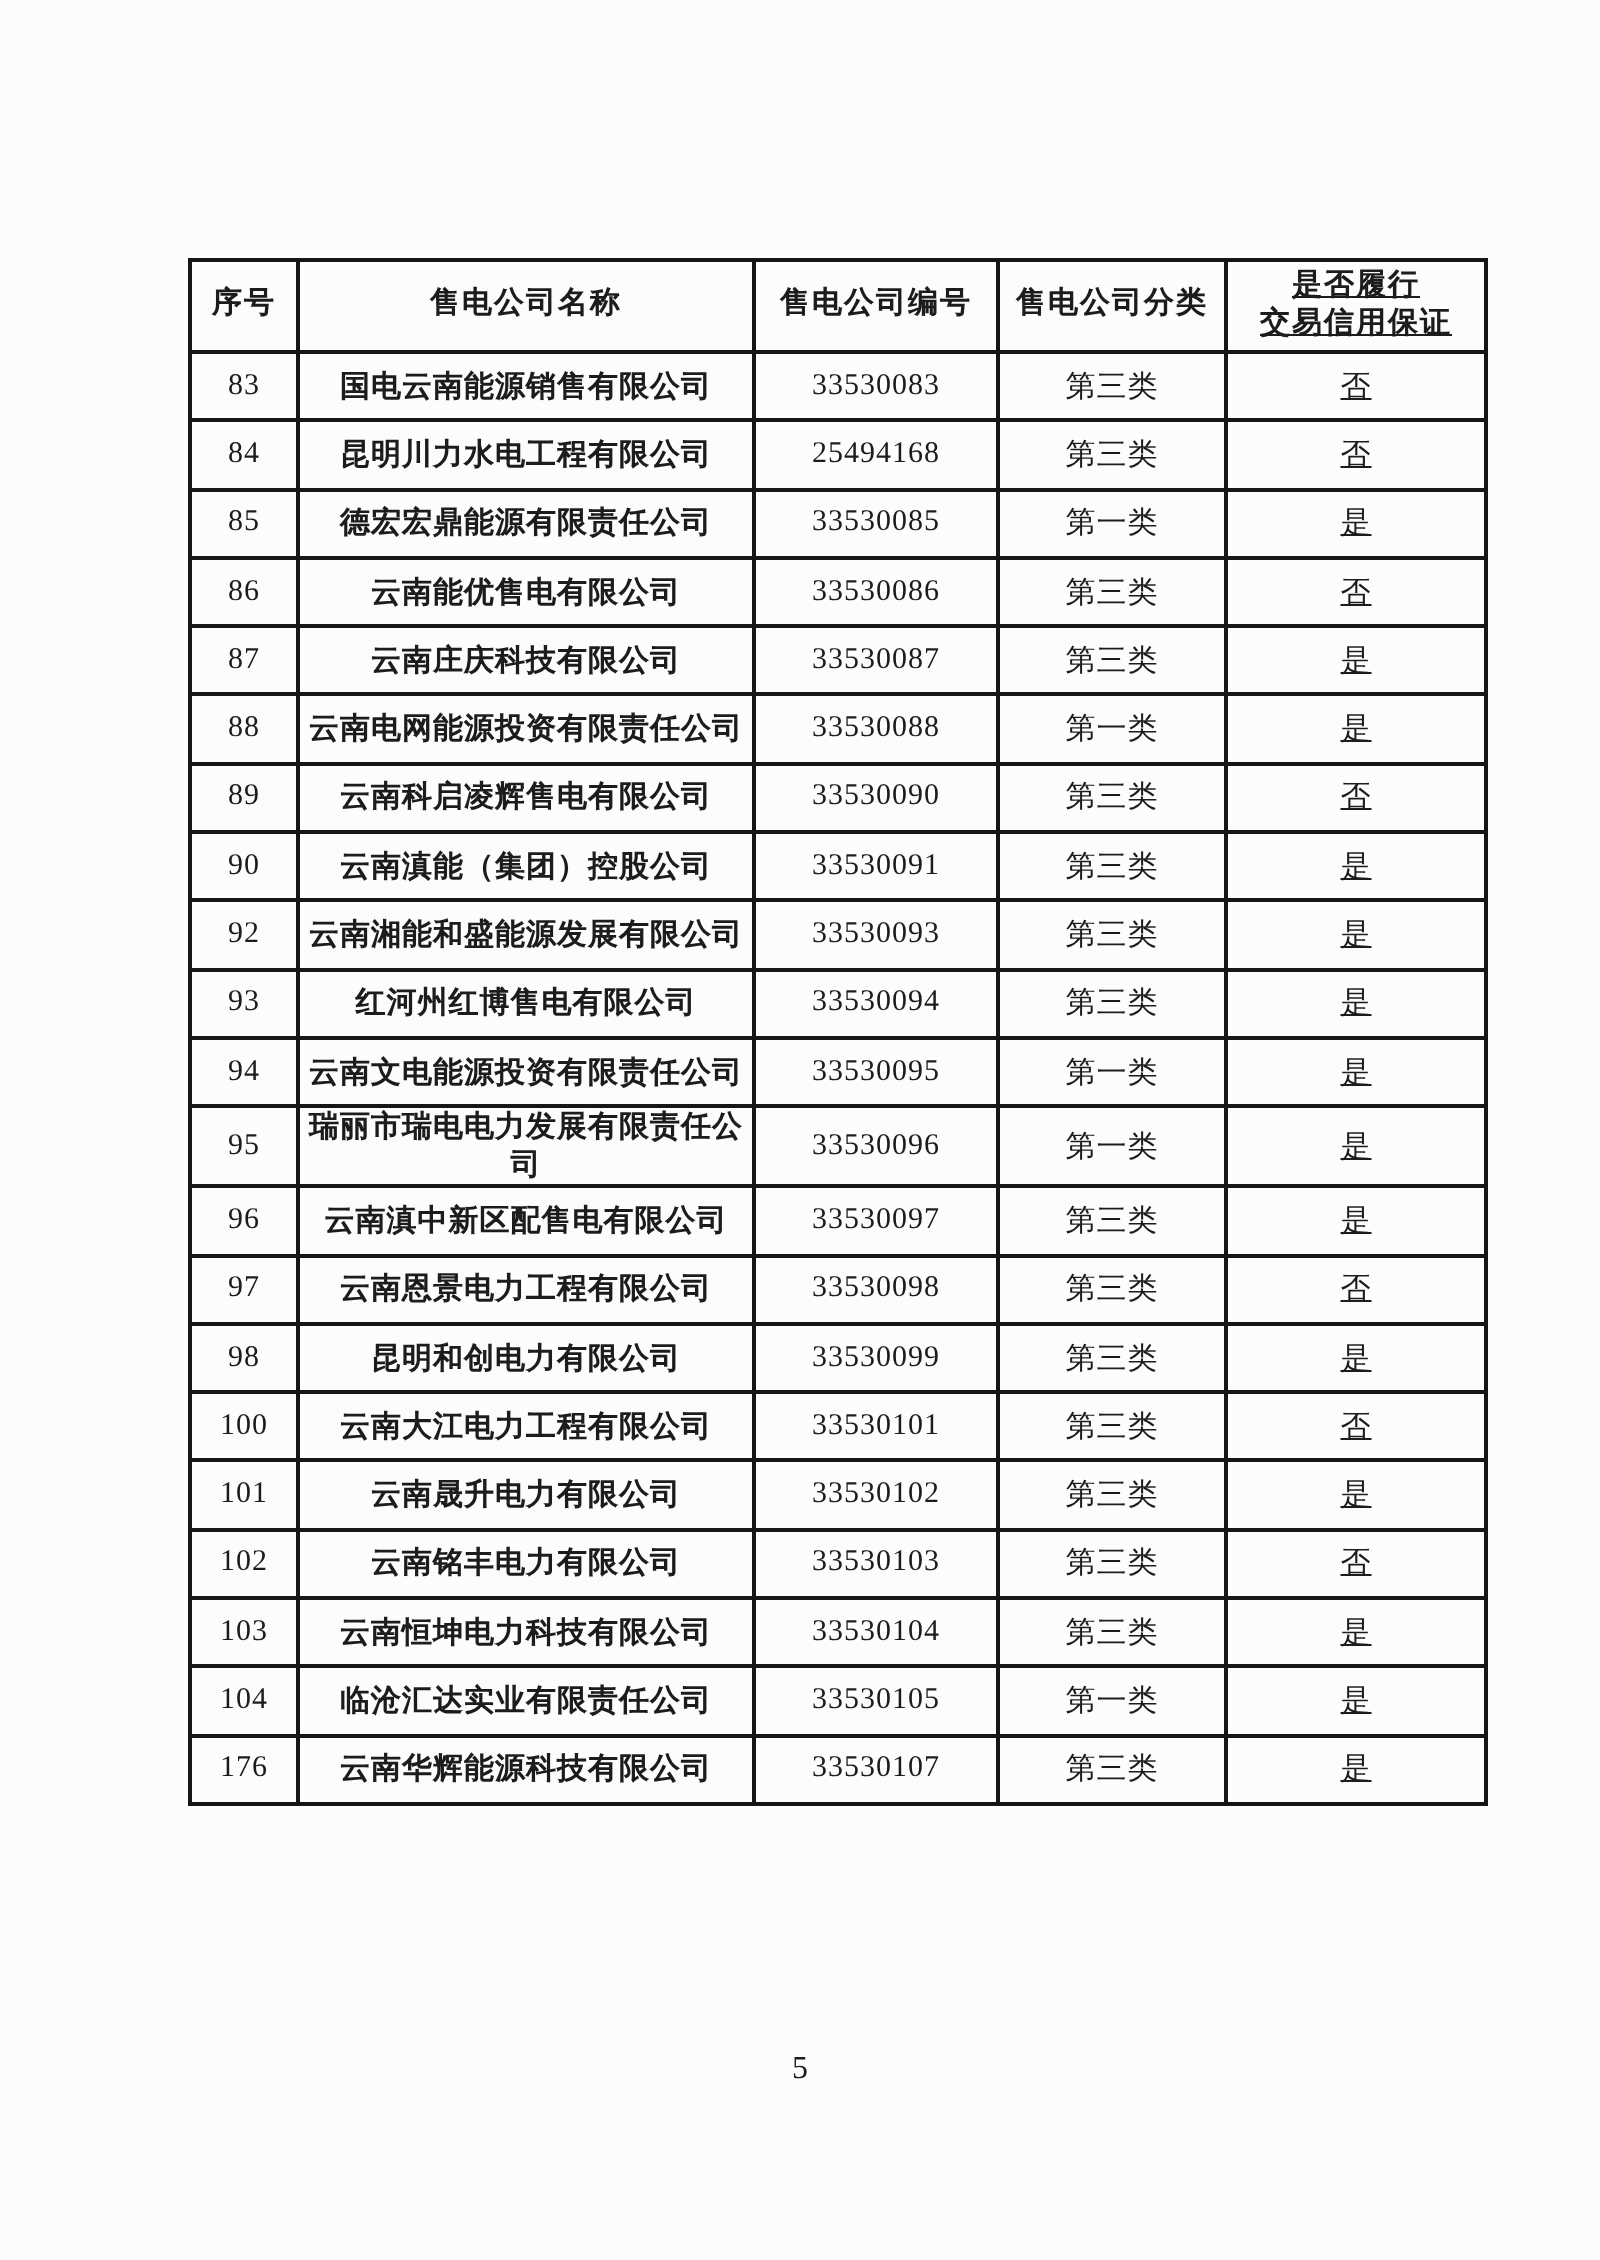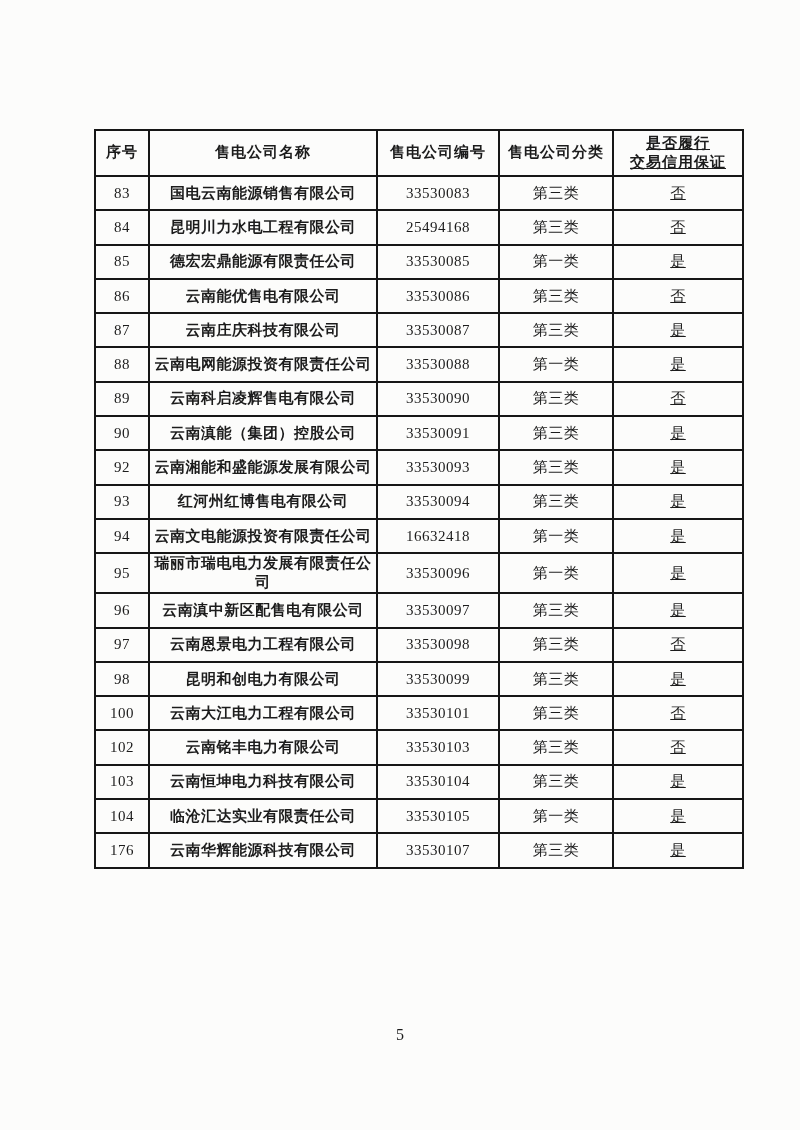--- a/index.html
+++ b/index.html
@@ -144,21 +144,21 @@
         <tr>
           <td class="col-serial">93</td>
           <td class="col-name">红河州红博售电有限公司</td>
           <td class="col-code">33530094</td>
           <td class="col-category">第三类</td>
           <td class="col-guarantee">是</td>
         </tr>
         <tr>
           <td class="col-serial">94</td>
           <td class="col-name">云南文电能源投资有限责任公司</td>
-          <td class="col-code">16632418</td>
+          <td class="col-code">33530095</td>
           <td class="col-category">第一类</td>
           <td class="col-guarantee">是</td>
         </tr>
         <tr>
           <td class="col-serial">95</td>
           <td class="col-name">瑞丽市瑞电电力发展有限责任公司</td>
           <td class="col-code">33530096</td>
           <td class="col-category">第一类</td>
           <td class="col-guarantee">是</td>
         </tr>
@@ -184,20 +184,27 @@
           <td class="col-guarantee">是</td>
         </tr>
         <tr>
           <td class="col-serial">100</td>
           <td class="col-name">云南大江电力工程有限公司</td>
           <td class="col-code">33530101</td>
           <td class="col-category">第三类</td>
           <td class="col-guarantee">否</td>
         </tr>
         <tr>
+          <td class="col-serial">101</td>
+          <td class="col-name">云南晟升电力有限公司</td>
+          <td class="col-code">33530102</td>
+          <td class="col-category">第三类</td>
+          <td class="col-guarantee">是</td>
+        </tr>
+        <tr>
           <td class="col-serial">102</td>
           <td class="col-name">云南铭丰电力有限公司</td>
           <td class="col-code">33530103</td>
           <td class="col-category">第三类</td>
           <td class="col-guarantee">否</td>
         </tr>
         <tr>
           <td class="col-serial">103</td>
           <td class="col-name">云南恒坤电力科技有限公司</td>
           <td class="col-code">33530104</td>

